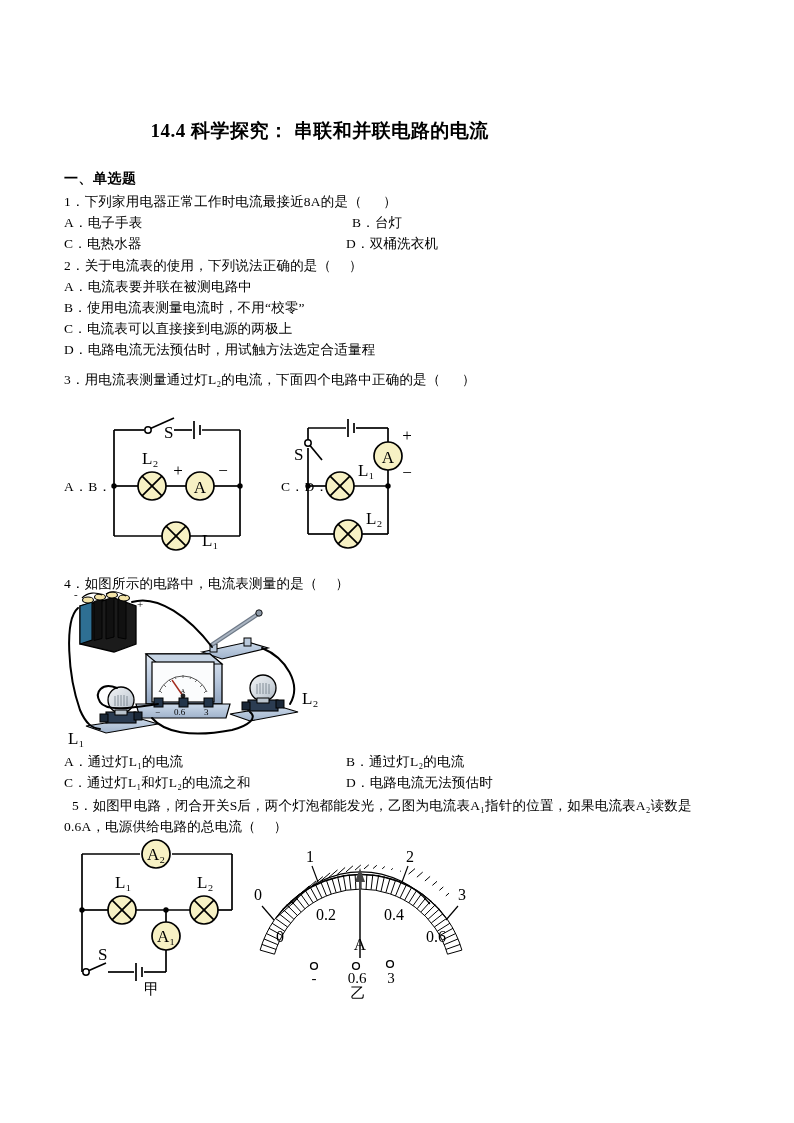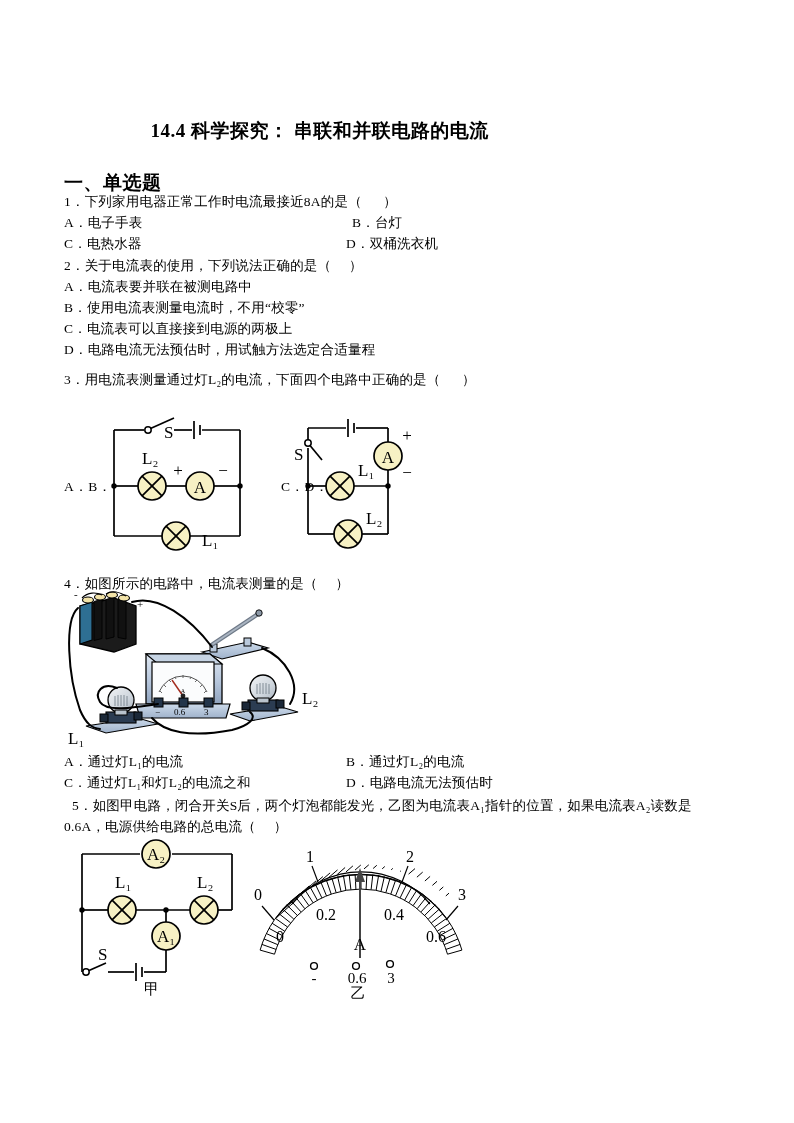--- a/index.html
+++ b/index.html
@@ -28,21 +28,21 @@
     width: 639px;
     text-align: center;
     font-family: "Liberation Serif", "DejaVu Serif", serif;
     font-weight: bold;
     font-size: 19px;
     letter-spacing: 0.5px;
   }
   .section-head {
     position: absolute;
     left: 64px; top: 170px;
-    font-size: 19px;
+    font-size: 14px;
     font-weight: bold;
     letter-spacing: 0.5px;
   }
   .q-line {
     position: absolute;
     font-size: 13.5px;
     line-height: 20px;
     white-space: pre;
     letter-spacing: 0.2px;
   }

